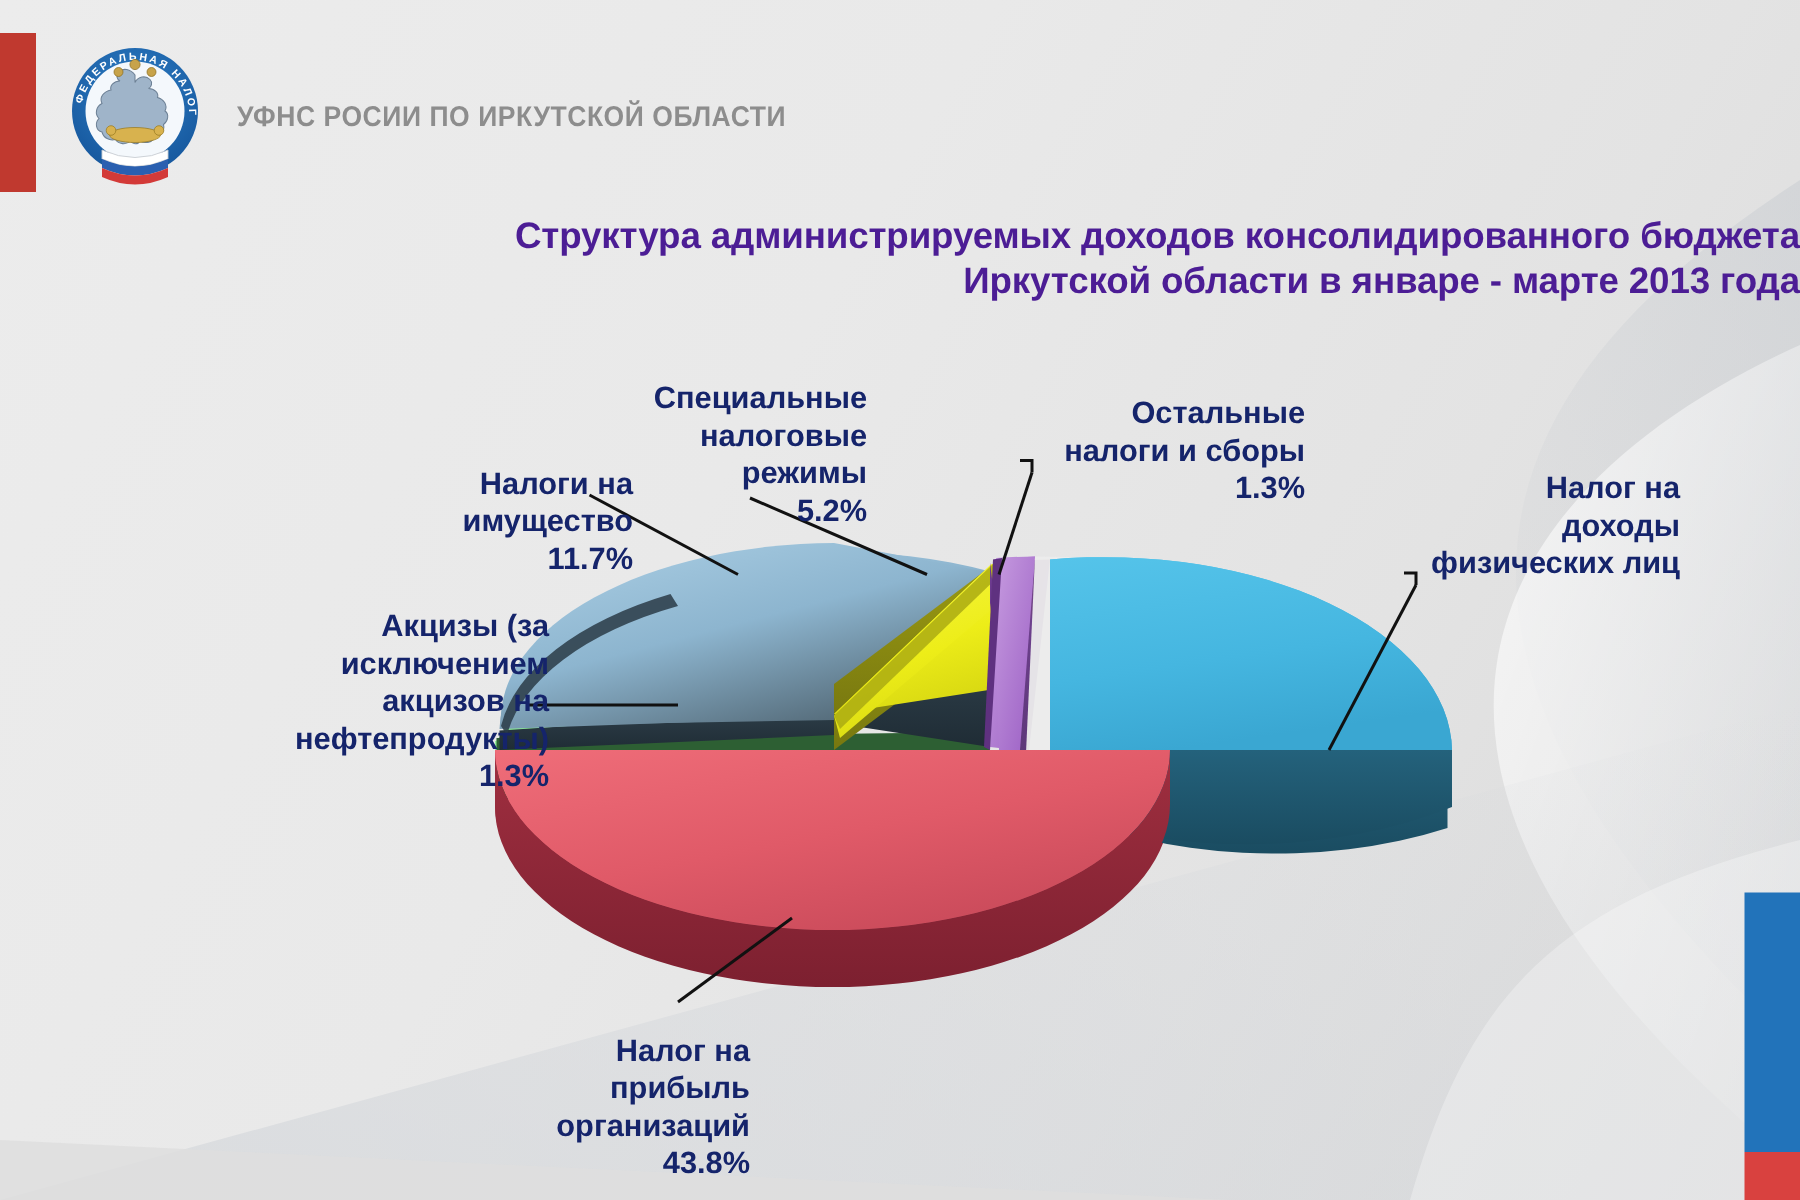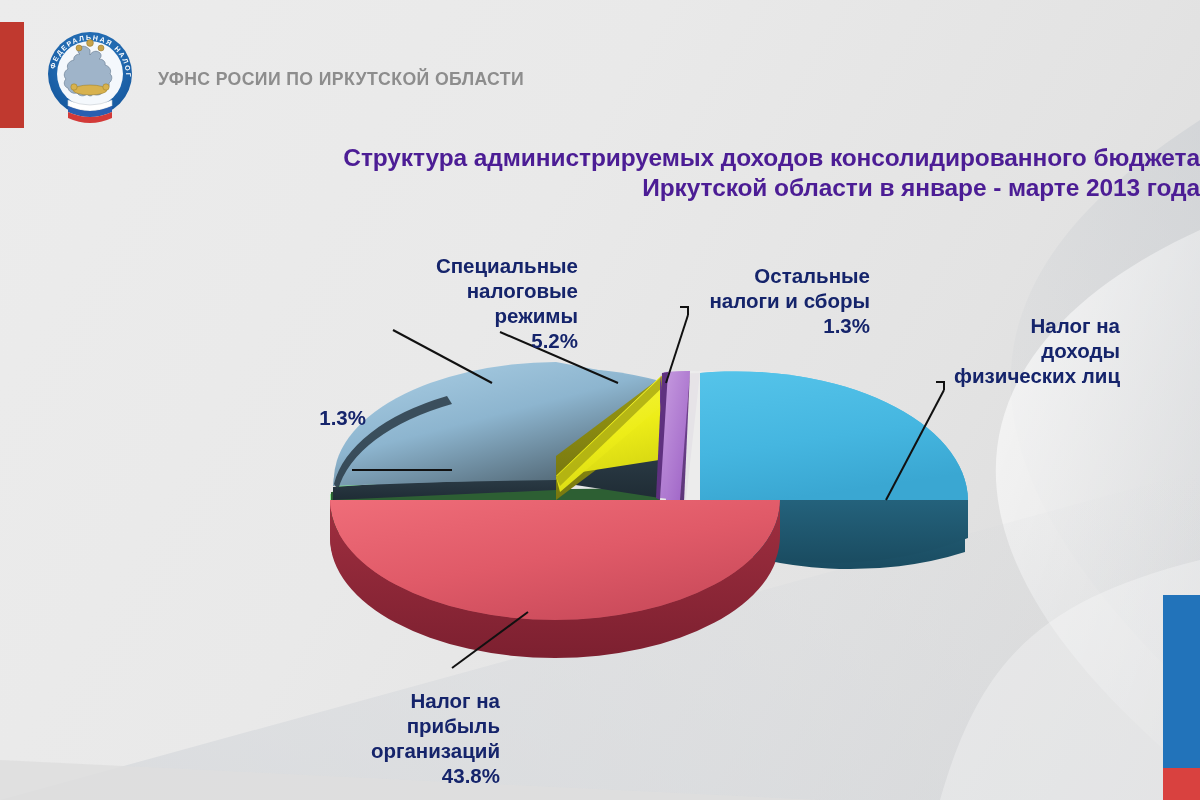--- a/index.html
+++ b/index.html
@@ -298,22 +298,31 @@
 режимы</span>
     <span class="pct">5.2%</span>
   </div>
 
   <div class="lbl" id="lbl-other">
     <span>Остальные
 налоги и сборы</span>
     <span class="pct">1.3%</span>
   </div>
 
+  <div class="lbl" id="lbl-prop">
+    <span>Налоги на
+имущество</span>
+    <span class="pct">11.7%</span>
+  </div>
 
   <div class="lbl" id="lbl-excise">
+    <span>Акцизы (за
+исключением
+акцизов на
+нефтепродукты)</span>
     <span class="pct">1.3%</span>
   </div>
 
   <div class="lbl" id="lbl-profit">
     <span>Налог на
 прибыль
 организаций</span>
     <span class="pct">43.8%</span>
   </div>
 

